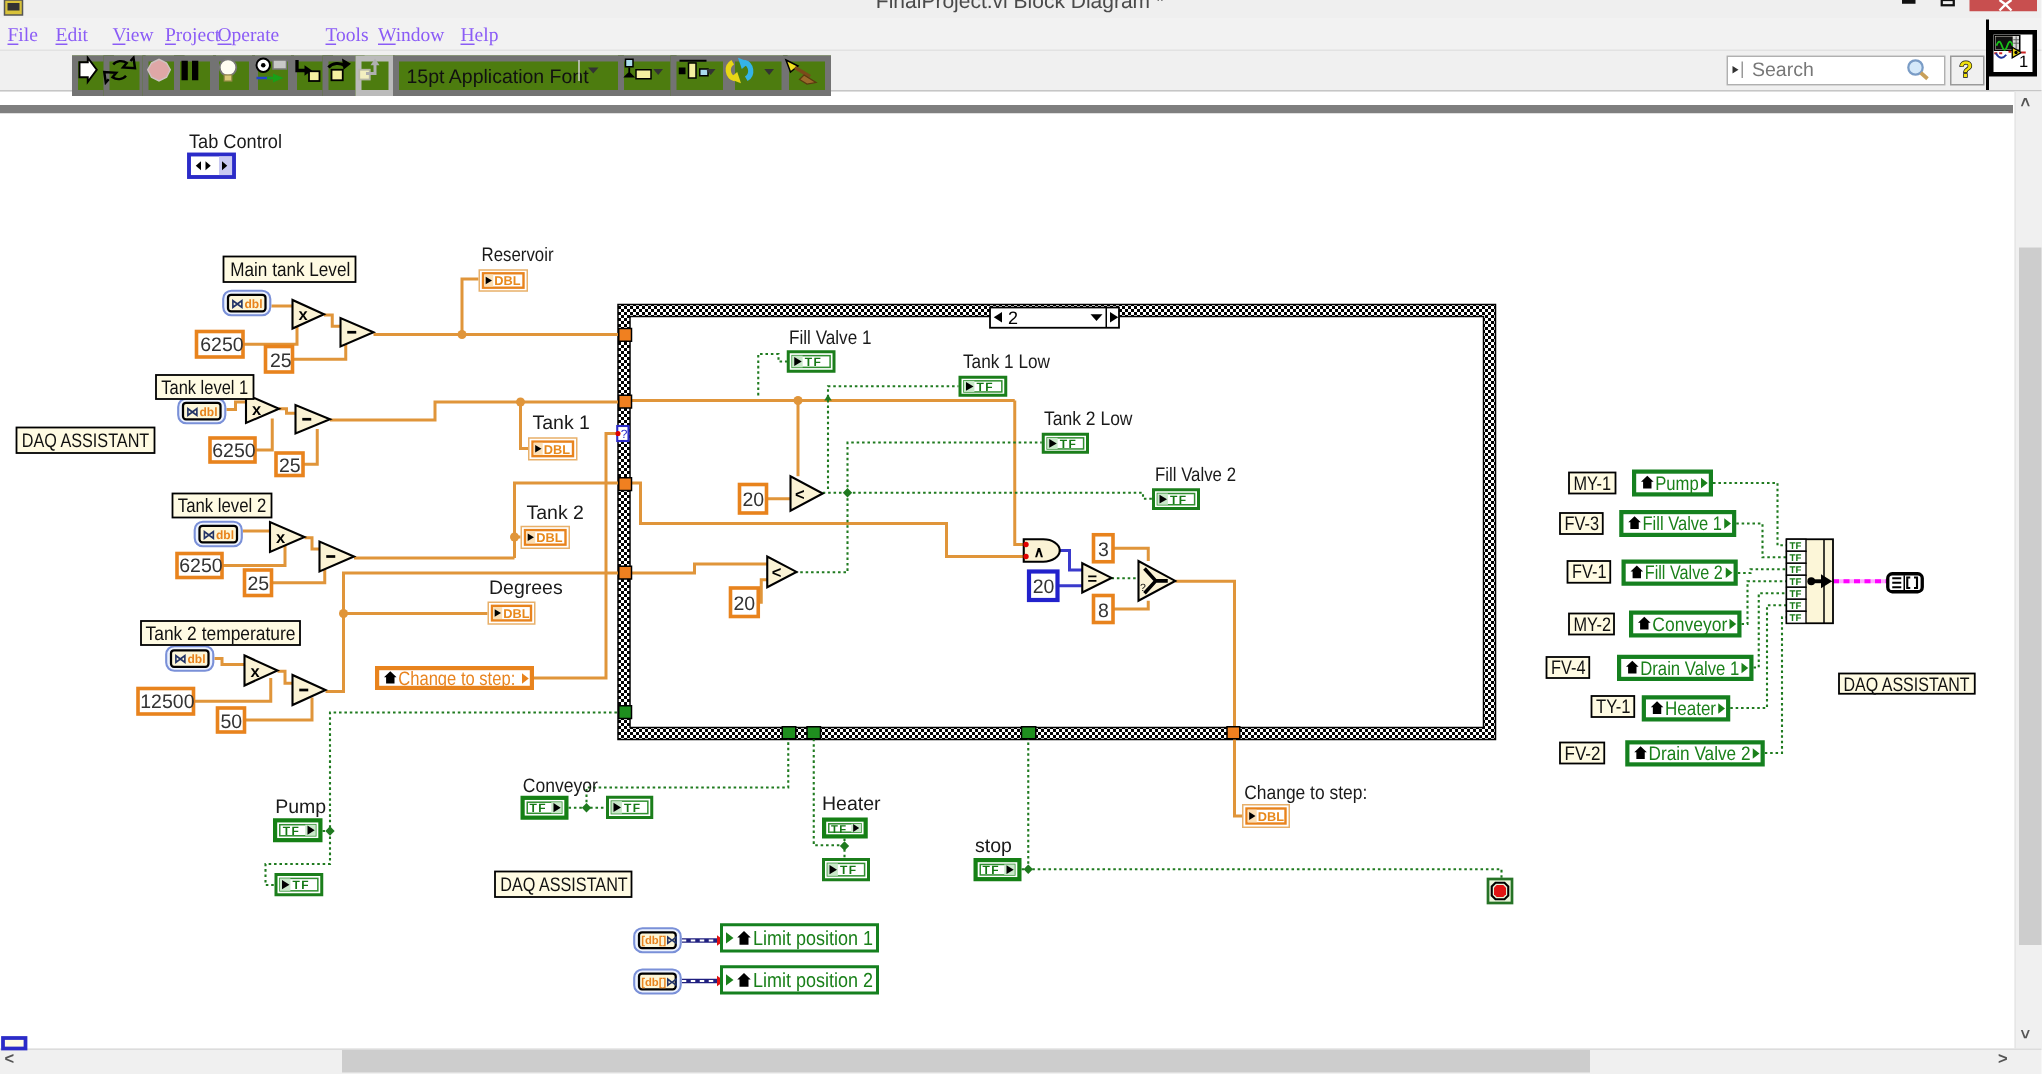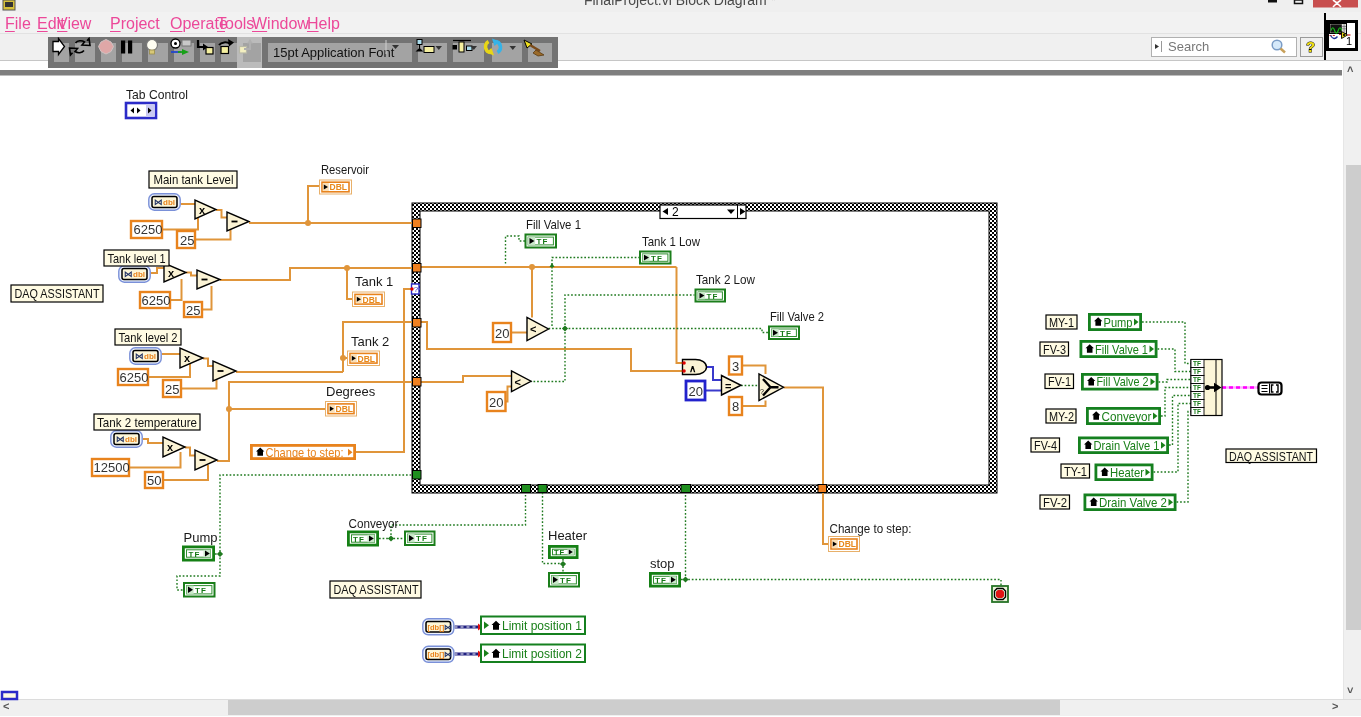--- a/index.html
+++ b/index.html
@@ -2,24 +2,24 @@
 <html><head>
 <meta charset="utf-8">
 <style>
 html,body{margin:0;padding:0;}
 body{width:1361px;height:717px;overflow:hidden;font-family:"Liberation Sans",sans-serif;background:#fff;}
 #win{position:absolute;left:0;top:0;width:1107px;height:717px;background:#fff;}
 .abs{position:absolute;}
 #titlebar{left:0;top:0;width:1361px;height:12px;background:#efefef;}
 #title{left:540px;top:-8px;width:280px;height:20px;font-size:14px;color:#4a4a4a;text-align:center;}
 #menubar{left:0;top:12px;width:1361px;height:21px;background:#f2f2f2;border-bottom:1px solid #e2e2e2;}
-.menu{top:15px;font-size:16px;color:#ec4899;}
+.menu{top:15px;font-size:13px;color:#8b5cf6;font-family:Liberation Serif, serif;}
 .menu u{text-decoration:underline;text-underline-offset:2px;}
 #toolbar{left:0;top:34px;width:1361px;height:26px;background:#f0f0f0;border-bottom:1px solid #c6c6c6;}
-.tbtn{position:absolute;top:37px;height:19px;border:6px solid #737373;background:#a3a3a3;text-decoration:underline;}
+.tbtn{position:absolute;top:37px;height:19px;border:4px solid #737373;background:#4d7c0f;text-decoration:underline;}
 #fontbox{left:262px;width:146px;}
 #fontbox span{position:absolute;left:5px;top:2px;font-size:13px;color:#111;}
 #searchbox{left:1151px;top:37px;width:144px;height:18px;border:1px solid #b0b0b0;background:#fff;}
 #helpbtn{left:1300px;top:37px;width:21px;height:18px;border:1px solid #9a9a9a;background:#f0f0f0;}
 #viicon{left:1326px;top:20px;width:26px;height:25px;border:3px solid #000;background:#fff;}
 #vline{left:1324px;top:13px;width:2px;height:47px;background:#000;}
 #vscroll{left:1343px;top:61px;width:18px;height:638px;background:#f0f0f0;border-left:1px solid #e6e6e6;}
 #vthumb{left:1346px;top:165px;width:15px;height:465px;background:#cdcdcd;}
 #hscroll{left:0;top:699px;width:1361px;height:16px;background:#f0f0f0;border-top:1px solid #dcdcdc;}
 #hthumb{left:228px;top:700px;width:832px;height:15px;background:#cdcdcd;}
@@ -39,23 +39,23 @@
   <svg class="abs" style="left:1260px;top:0" width="101" height="12">
     <rect x="8" y="0" width="9" height="2.5" fill="#111"></rect>
     <rect x="34.5" y="0" width="8" height="3.5" fill="none" stroke="#111" stroke-width="1.5"></rect>
     <rect x="53" y="0" width="45" height="7.5" fill="#c84f4f"></rect>
     <path d="M73 0 L77 3 L81 0 M77 3 L73 7 M77 3 L81 7" stroke="#fff" stroke-width="1.6" fill="none"></path>
   </svg>
 
   <div class="abs" id="menubar"></div>
   <div class="abs menu" style="left:5px"><u>F</u>ile</div>
   <div class="abs menu" style="left:37px"><u>E</u>dit</div>
-  <div class="abs menu" style="left:57px"><u>V</u>iew</div>
+  <div class="abs menu" style="left:75px"><u>V</u>iew</div>
   <div class="abs menu" style="left:110px"><u>P</u>roject</div>
-  <div class="abs menu" style="left:170px"><u>O</u>perate</div>
+  <div class="abs menu" style="left:145px"><u>O</u>perate</div>
   <div class="abs menu" style="left:217px"><u>T</u>ools</div>
   <div class="abs menu" style="left:252px"><u>W</u>indow</div>
   <div class="abs menu" style="left:307px"><u>H</u>elp</div>
 
   <div class="abs" id="toolbar"></div>
   <div class="tbtn" style="left:48px;width:20px"></div>
   <div class="tbtn" style="left:69px;width:20px"></div>
   <div class="tbtn" style="left:95px;width:20px"></div>
   <div class="tbtn" style="left:116px;width:20px"></div>
   <div class="tbtn" style="left:142px;width:20px"></div>

